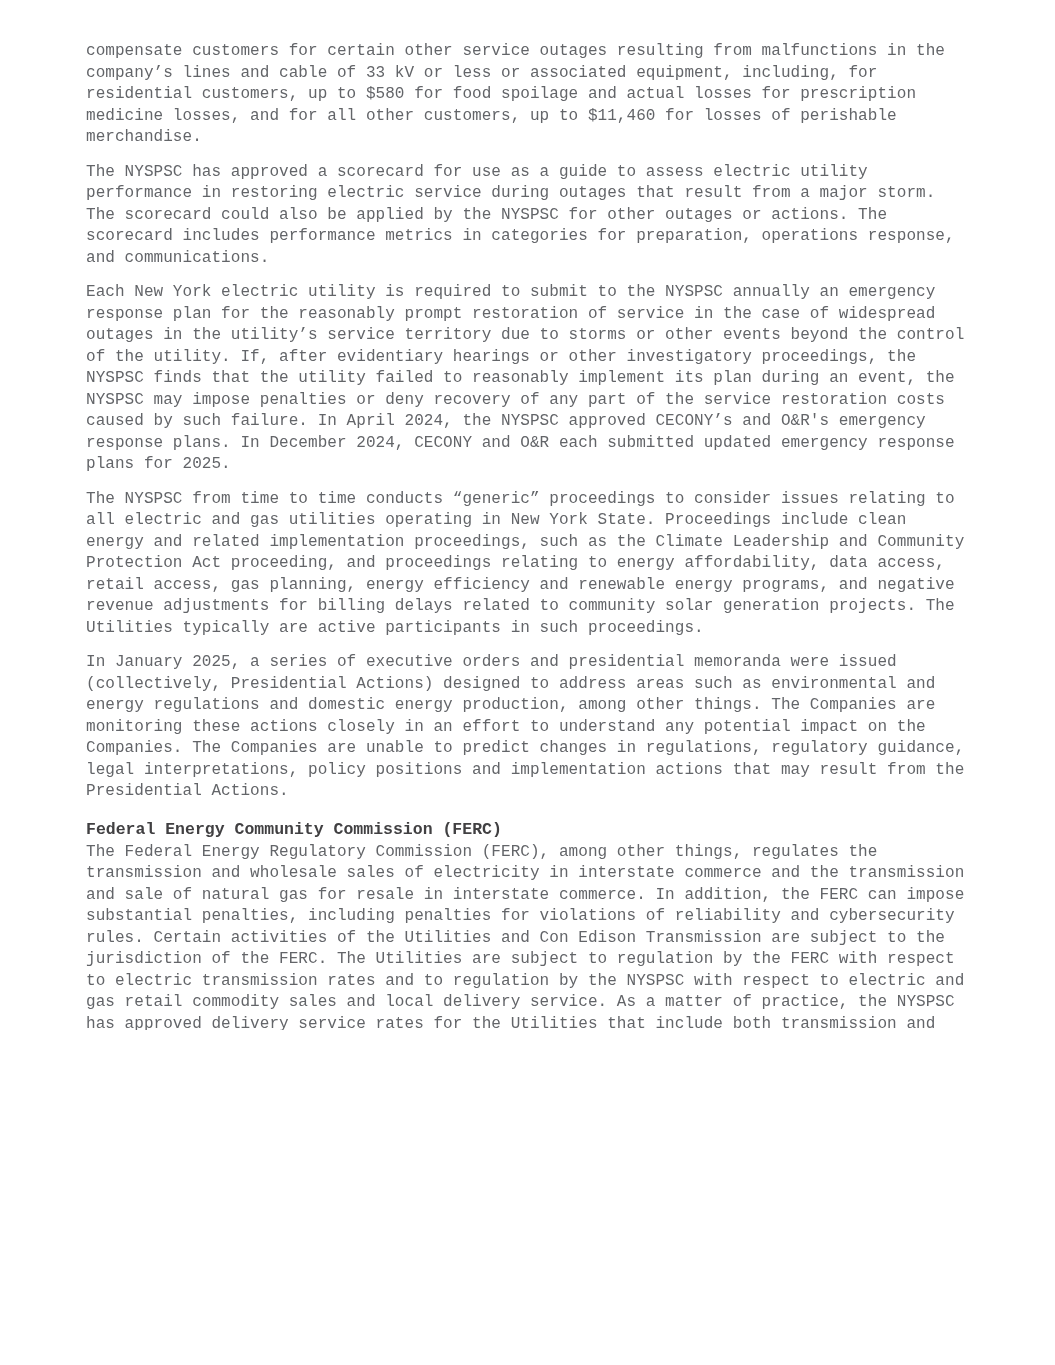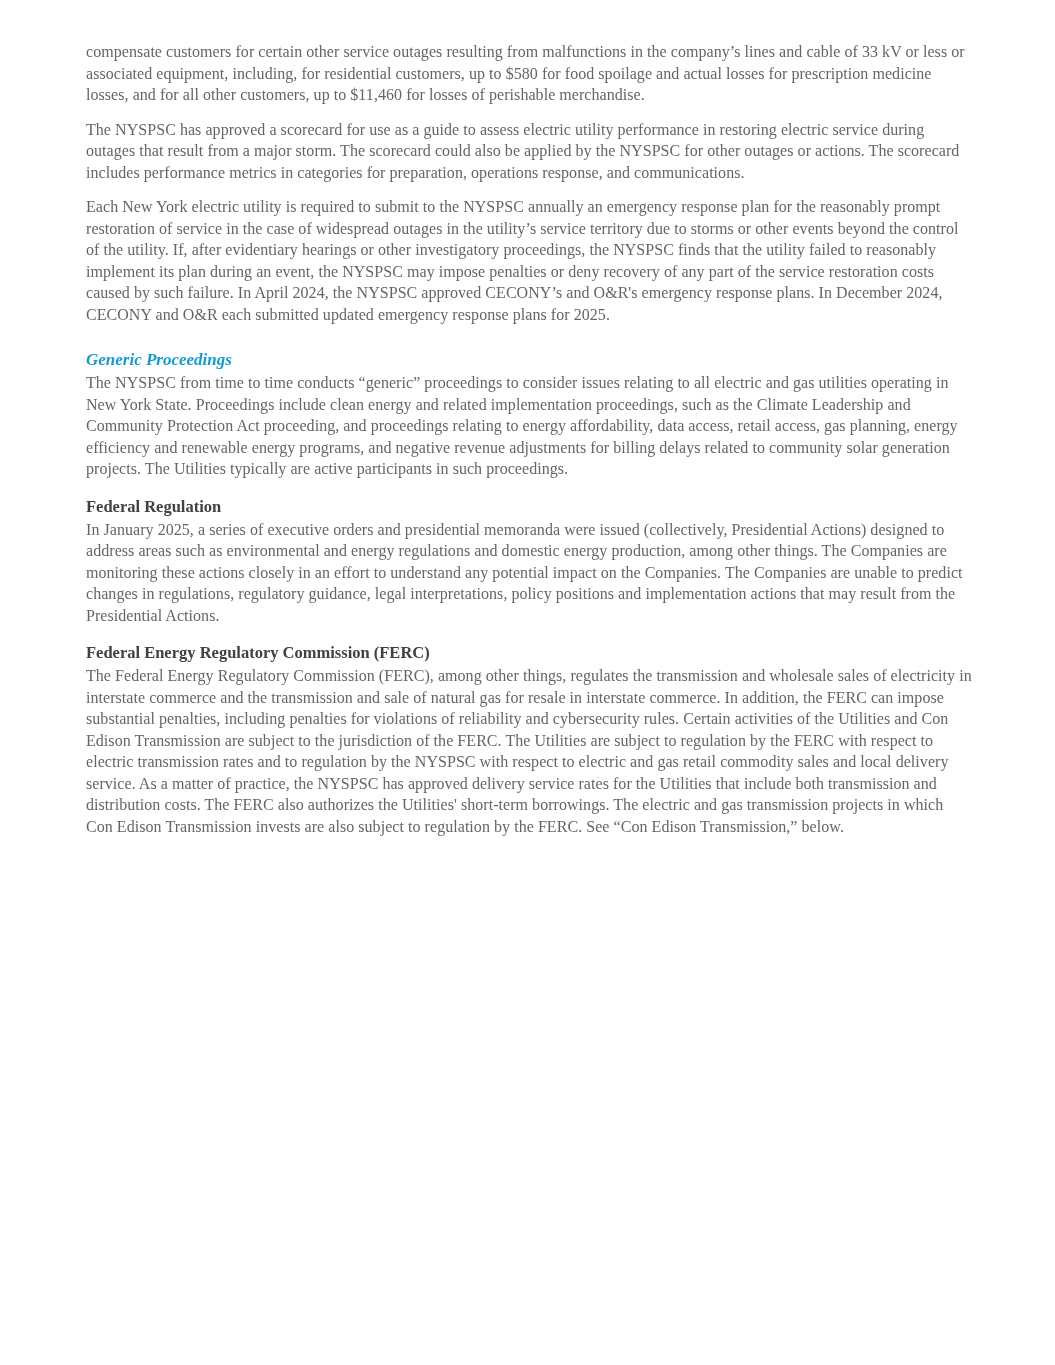--- a/index.html
+++ b/index.html
@@ -5,21 +5,21 @@
   html, body {
     margin: 0;
     padding: 0;
     background: #ffffff;
   }
   .page {
     position: relative;
     width: 1055px;
     height: 1030px;
     background: #ffffff;
-    font-family: Liberation Serif, serif;
+    font-family: Liberation Mono, monospace;
     overflow: hidden;
   }
   .content {
     position: absolute;
     left: 86px;
     top: 41px;
     width: 886px;
   }
   .body-para {
     margin: 0 0 13px 0;
@@ -66,29 +66,27 @@
 
 <div class="page">
   <main class="content">
 
     <p class="body-para">compensate customers for certain other service outages resulting from malfunctions in the company’s lines and cable of 33 kV or less or associated equipment, including, for residential customers, up to $580 for food spoilage and actual losses for prescription medicine losses, and for all other customers, up to $11,460 for losses of perishable merchandise.</p>
 
     <p class="body-para">The NYSPSC has approved a scorecard for use as a guide to assess electric utility performance in restoring electric service during outages that result from a major storm. The scorecard could also be applied by the NYSPSC for other outages or actions. The scorecard includes performance metrics in categories for preparation, operations response, and communications.</p>
 
     <p class="body-para">Each New York electric utility is required to submit to the NYSPSC annually an emergency response plan for the reasonably prompt restoration of service in the case of widespread outages in the utility’s service territory due to storms or other events beyond the control of the utility. If, after evidentiary hearings or other investigatory proceedings, the NYSPSC finds that the utility failed to reasonably implement its plan during an event, the NYSPSC may impose penalties or deny recovery of any part of the service restoration costs caused by such failure. In April 2024, the NYSPSC approved CECONY’s and O&amp;R's emergency response plans. In December 2024, CECONY and O&amp;R each submitted updated emergency response plans for 2025.</p>
 
-    <h2 class="subheading-blue">Generic Proceedings</h2>
 
     <p class="body-para">The NYSPSC from time to time conducts “generic” proceedings to consider issues relating to all electric and gas utilities operating in New York State. Proceedings include clean energy and related implementation proceedings, such as the Climate Leadership and Community Protection Act proceeding, and proceedings relating to energy affordability, data access, retail access, gas planning, energy efficiency and renewable energy programs, and negative revenue adjustments for billing delays related to community solar generation projects. The Utilities typically are active participants in such proceedings.</p>
 
-    <h2 class="subheading-dark">Federal Regulation</h2>
 
     <p class="body-para">In January 2025, a series of executive orders and presidential memoranda were issued (collectively, Presidential Actions) designed to address areas such as environmental and energy regulations and domestic energy production, among other things. The Companies are monitoring these actions closely in an effort to understand any potential impact on the Companies. The Companies are unable to predict changes in regulations, regulatory guidance, legal interpretations, policy positions and implementation actions that may result from the Presidential Actions.</p>
 
-    <h2 class="subheading-dark">Federal Energy Regulatory Commission (FERC)</h2>
+    <h2 class="subheading-dark">Federal Energy Community Commission (FERC)</h2>
 
     <p class="body-para">The Federal Energy Regulatory Commission (FERC), among other things, regulates the transmission and wholesale sales of electricity in interstate commerce and the transmission and sale of natural gas for resale in interstate commerce. In addition, the FERC can impose substantial penalties, including penalties for violations of reliability and cybersecurity rules. Certain activities of the Utilities and Con Edison Transmission are subject to the jurisdiction of the FERC. The Utilities are subject to regulation by the FERC with respect to electric transmission rates and to regulation by the NYSPSC with respect to electric and gas retail commodity sales and local delivery service. As a matter of practice, the NYSPSC has approved delivery service rates for the Utilities that include both transmission and distribution costs. The FERC also authorizes the Utilities' short-term borrowings. The electric and gas transmission projects in which Con Edison Transmission invests are also subject to regulation by the FERC. See “Con Edison Transmission,” below.</p>
 
   </main>
 
   <footer class="page-footer">
     <span class="page-number">18</span>
     <span class="report-title">CON EDISON ANNUAL REPORT 2024</span>
   </footer>
 </div>

